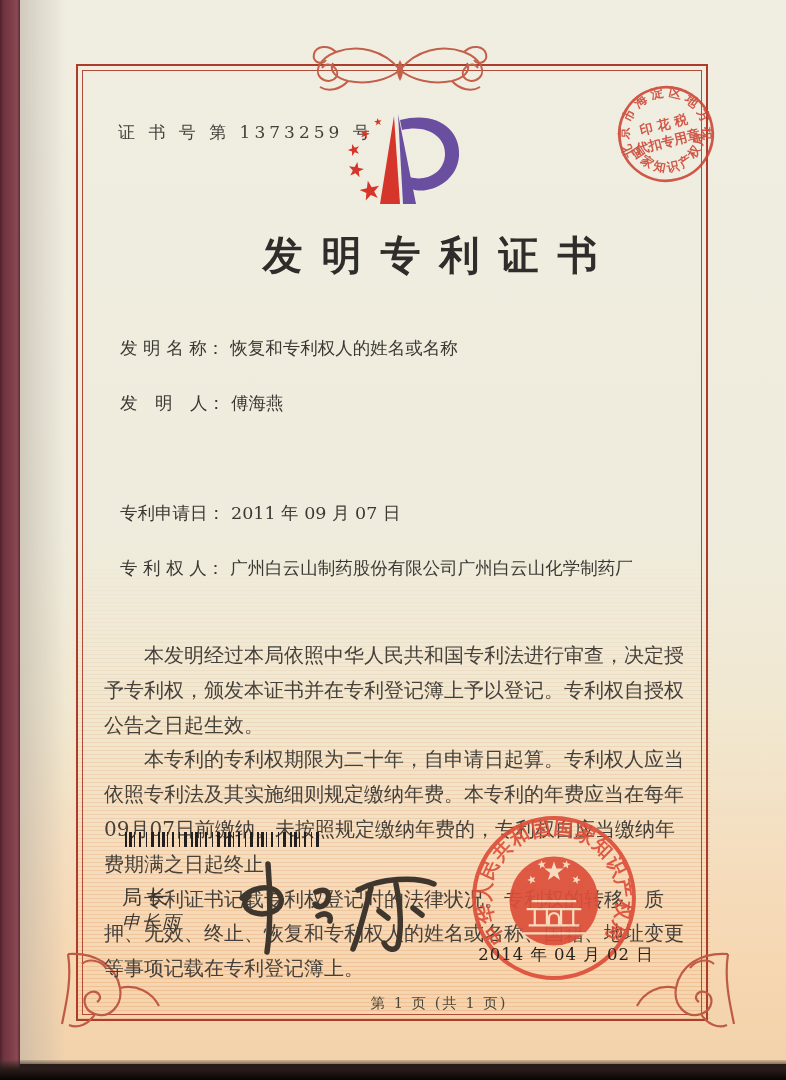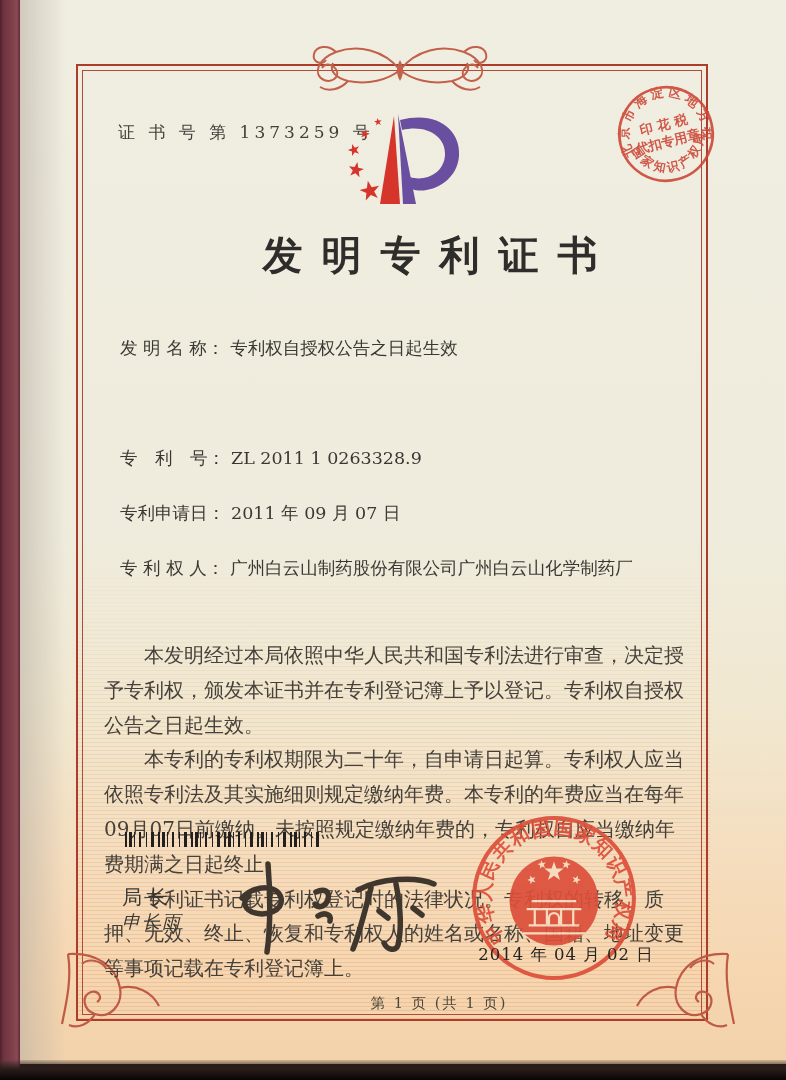--- a/index.html
+++ b/index.html
@@ -125,22 +125,22 @@
       </text>
       <text font-size="12" fill="#cc4434" font-weight="bold">
         <textPath href="#taxArcBottom" startOffset="0" textLength="100" lengthAdjust="spacing">国家知识产权局</textPath>
       </text>
       <text x="65" y="60" text-anchor="middle" font-size="13" fill="#cc4434" font-weight="bold">印 花 税</text>
       <text x="65" y="77" text-anchor="middle" font-size="13" fill="#cc4434" font-weight="bold">代扣专用章</text>
     </svg>
 
     <div class="title">发明专利证书</div>
 
-    <div class="field f0"><span class="fl">发 明 名 称：</span><span class="fv">专利权自授权公告之日起生效</span></div>
-    <div class="field f2"><span class="fl">专　利　号：</span><span class="fv">ZL 2011 1 0263328.9</span></div>
+    <div class="field f0"><span class="fl">发 明 名 称：</span><span class="fv">恢复和专利权人的姓名或名称</span></div>
+    <div class="field f1"><span class="fl">发　明　人：</span><span class="fv">傅海燕</span></div>
     <div class="field f3"><span class="fl">专利申请日：</span><span class="fv">2011 年 09 月 07 日</span></div>
     <div class="field f4"><span class="fl">专 利 权 人：</span><span class="fv">广州白云山制药股份有限公司广州白云山化学制药厂</span></div>
 
     <div class="body-text">
       <p>本发明经过本局依照中华人民共和国专利法进行审查，决定授予专利权，颁发本证书并在专利登记簿上予以登记。专利权自授权公告之日起生效。</p>
       <p>本专利的专利权期限为二十年，自申请日起算。专利权人应当依照专利法及其实施细则规定缴纳年费。本专利的年费应当在每年09月07日前缴纳。未按照规定缴纳年费的，专利权自应当缴纳年费期满之日起终止。</p>
       <p>专利证书记载专利权登记时的法律状况。专利权的转移、质押、无效、终止、恢复和专利权人的姓名或名称、国籍、地址变更等事项记载在专利登记簿上。</p>
     </div>
 
     <div class="barcode"></div>

